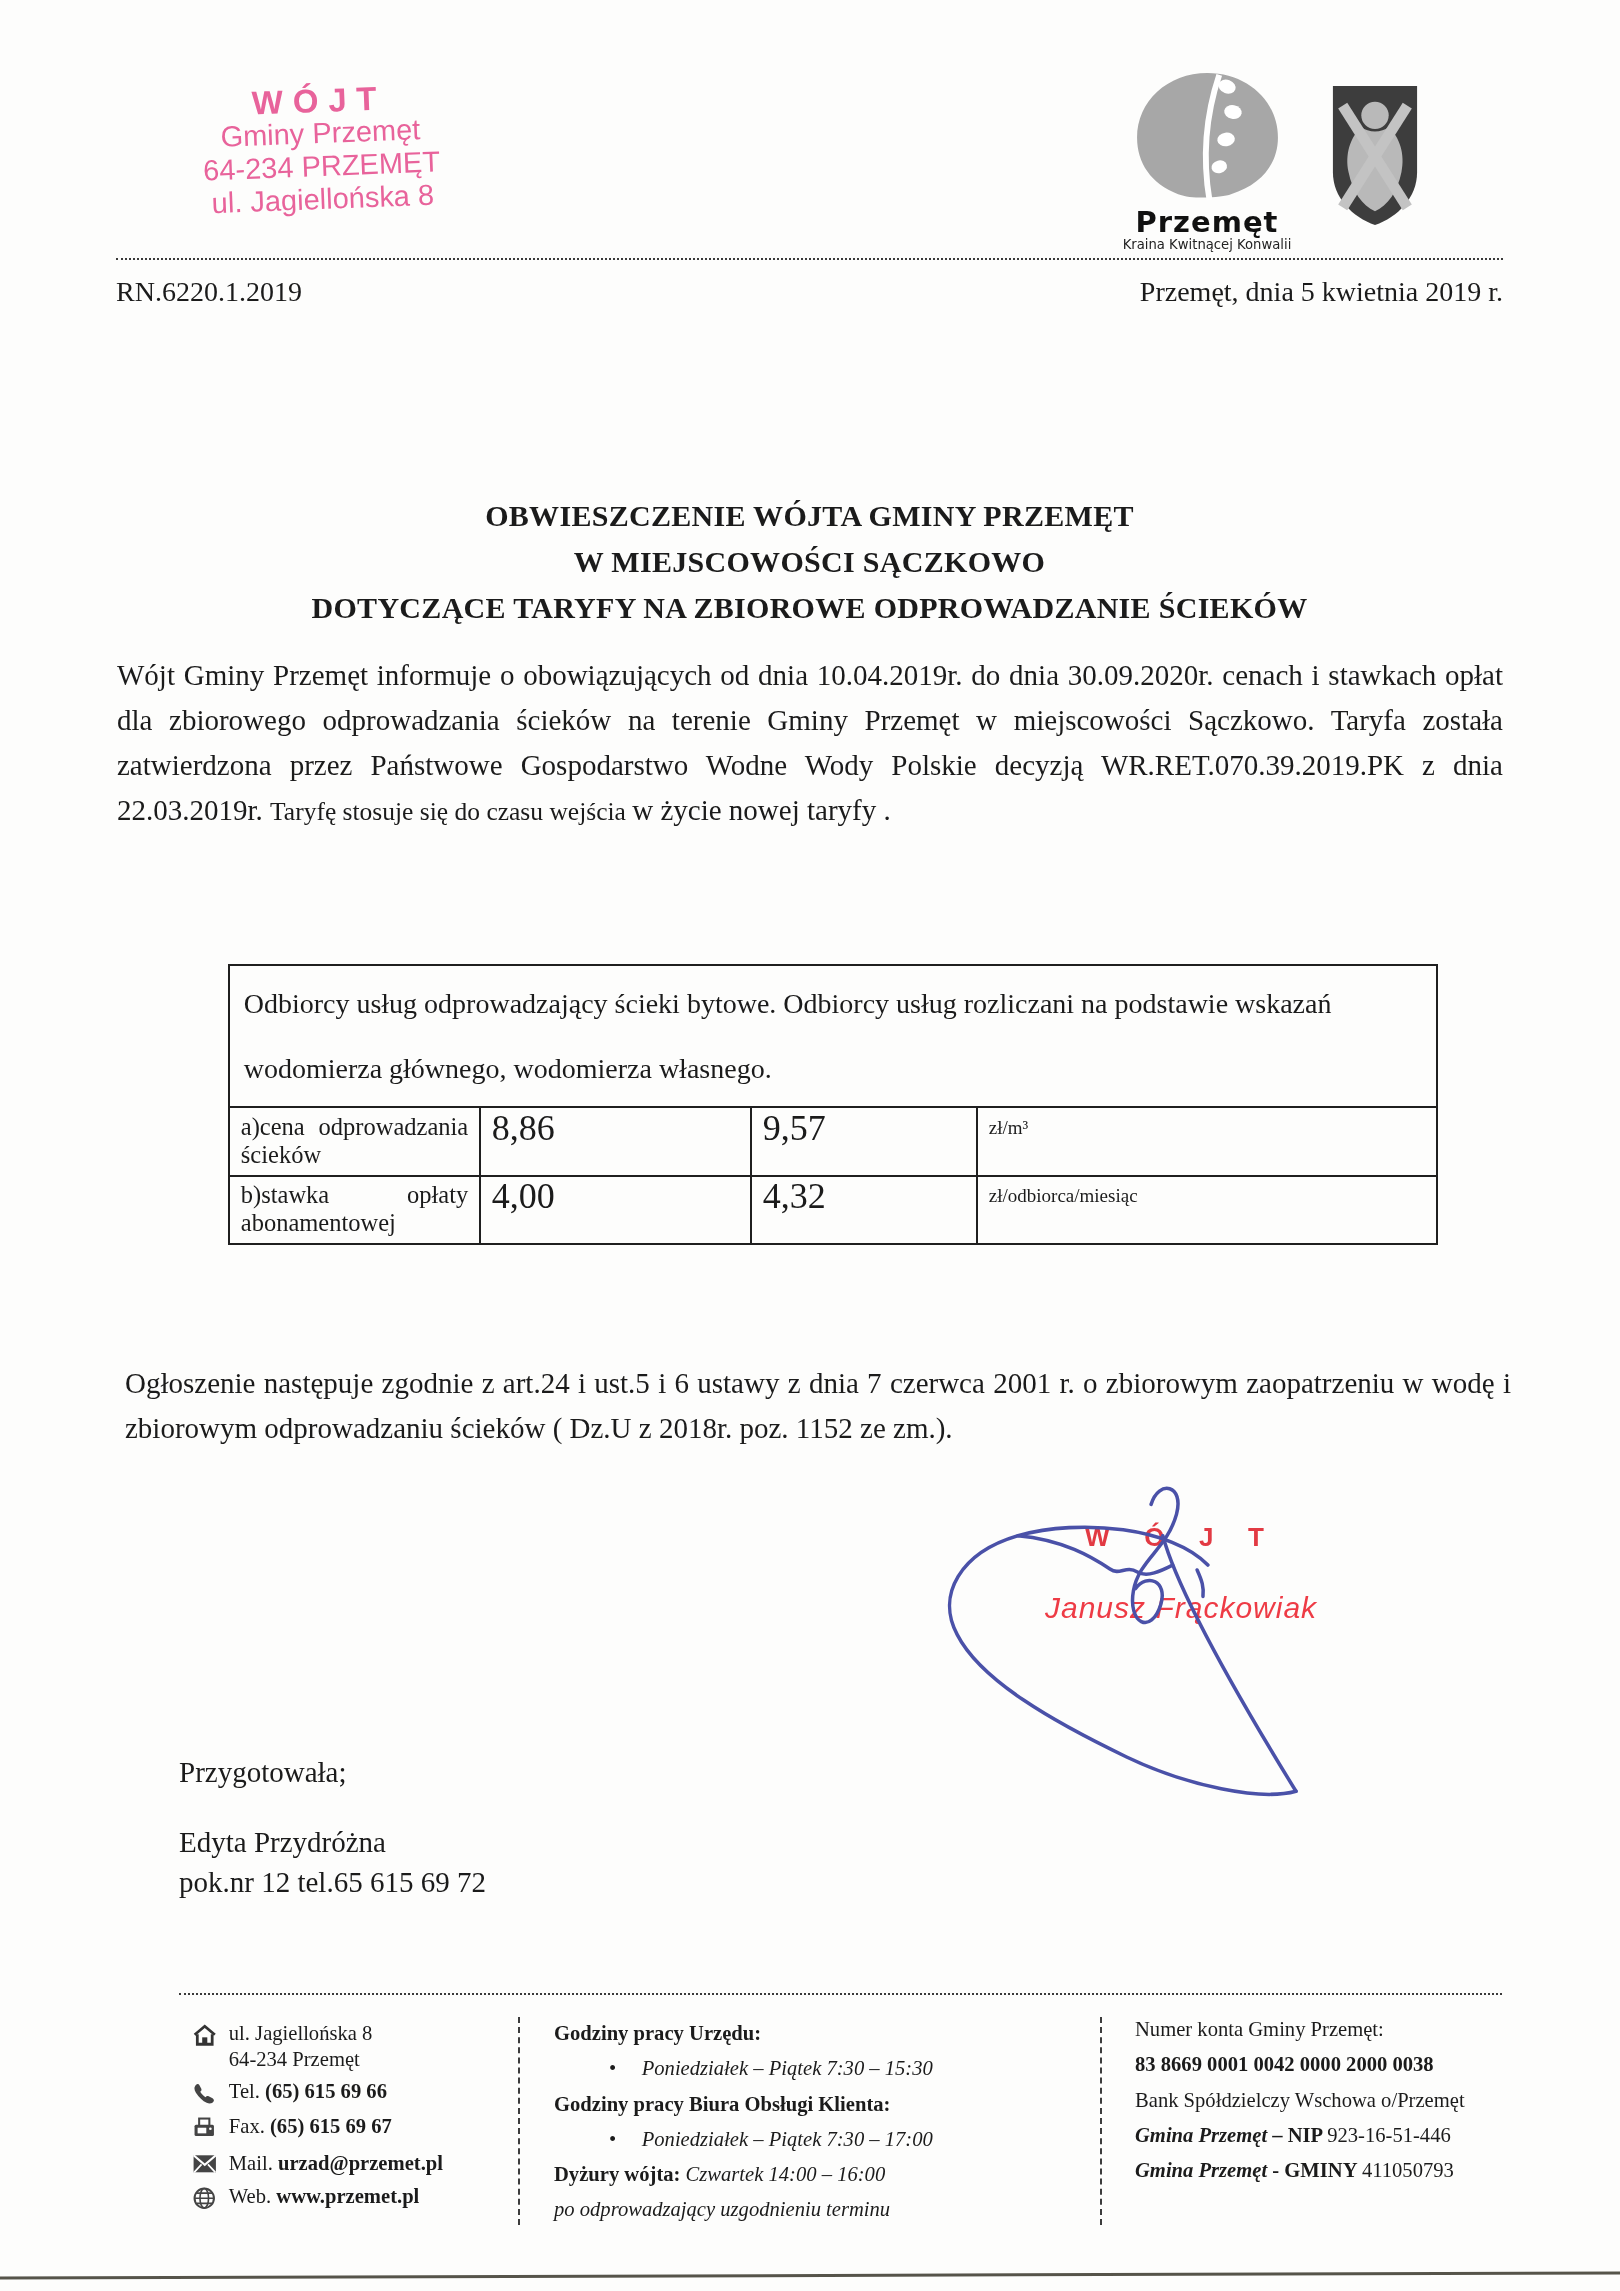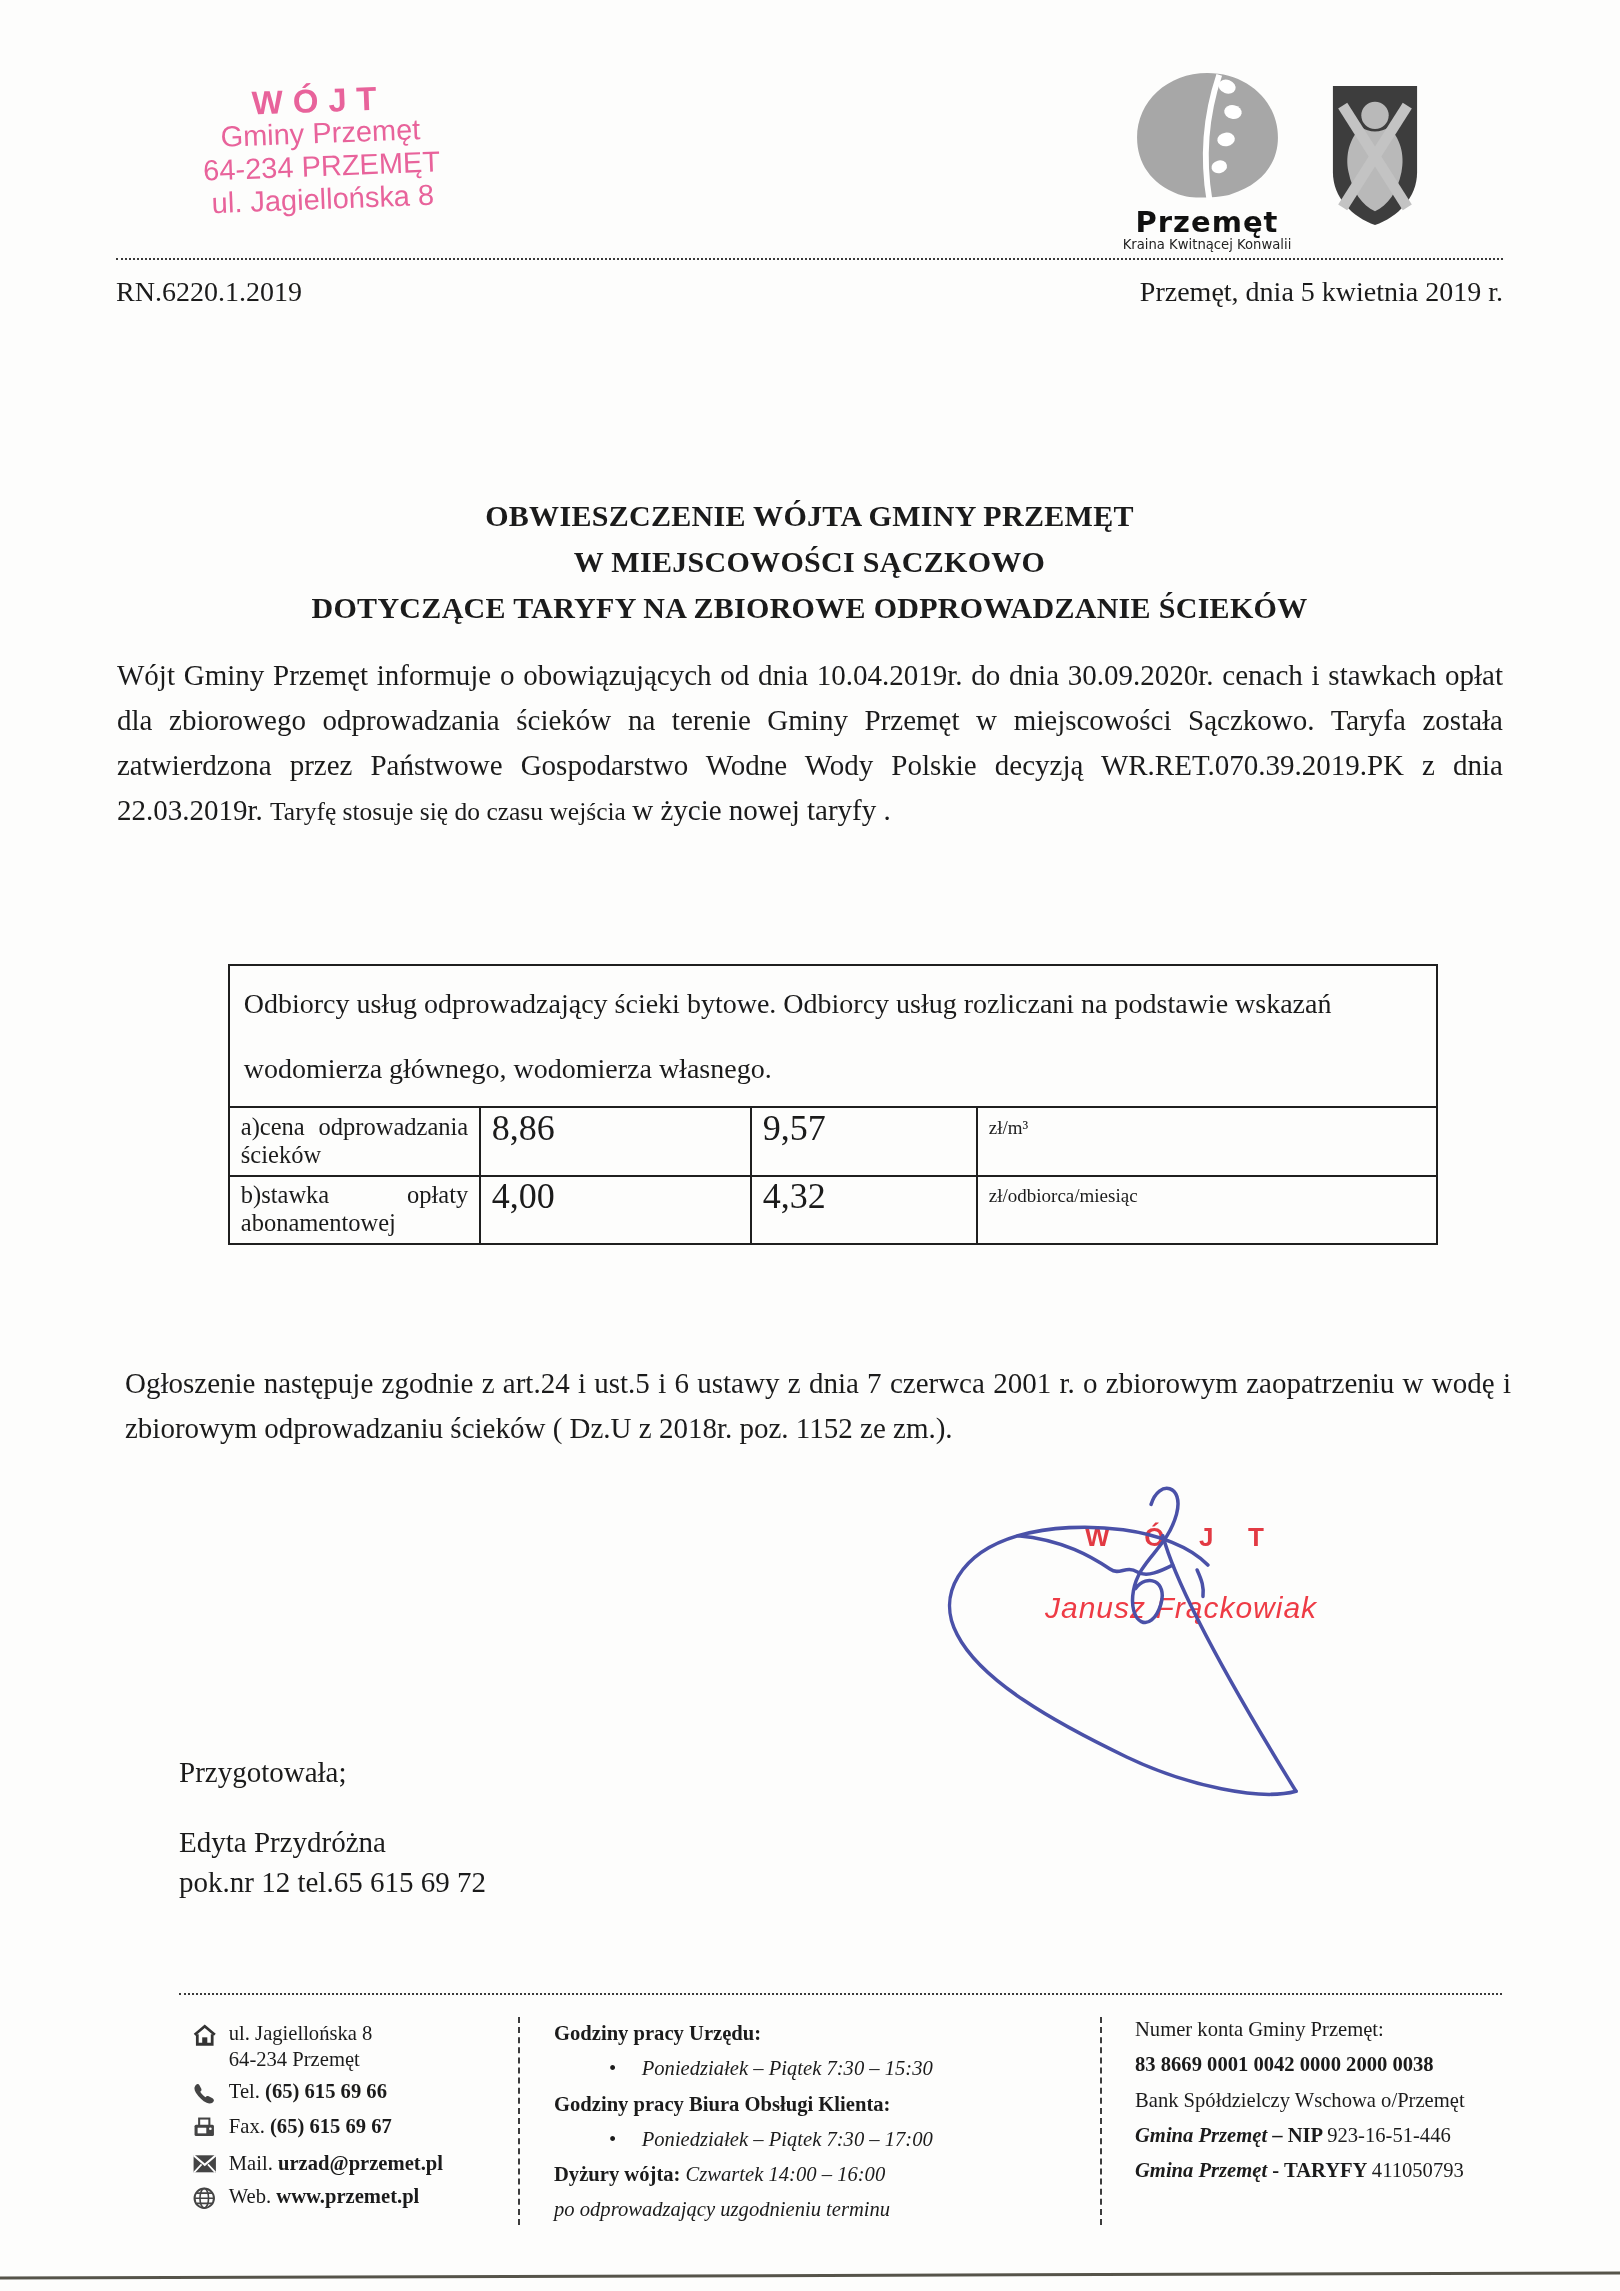--- a/index.html
+++ b/index.html
@@ -237,18 +237,18 @@
     <p class="mbullet"><span class="dot">•</span><span>Poniedziałek – Piątek  7:30 – 17:00</span></p>
     <p style="margin:0 0 9.8px 0;"><span class="b">Dyżury wójta: </span><span class="i">Czwartek 14:00 – 16:00</span></p>
     <p class="i" style="margin:0;">po odprowadzający uzgodnieniu terminu</p>
   </div>
 
   <div class="fcol fright">
     <p>Numer konta Gminy Przemęt:</p>
     <p class="b">83 8669 0001 0042 0000 2000  0038</p>
     <p>Bank Spółdzielczy Wschowa o/Przemęt</p>
     <p><span class="b i">Gmina Przemęt</span><span class="b"> – NIP </span><span>923-16-51-446</span></p>
-    <p><span class="b i">Gmina Przemęt</span><span class="b"> - TARYFY </span><span>411050793</span></p>
+    <p><span class="b i">Gmina Przemęt</span><span class="b"> - GMINY </span><span>411050793</span></p>
   </div>
 
   <div class="scanline"></div>
 </div>
 
 
 </body></html>

